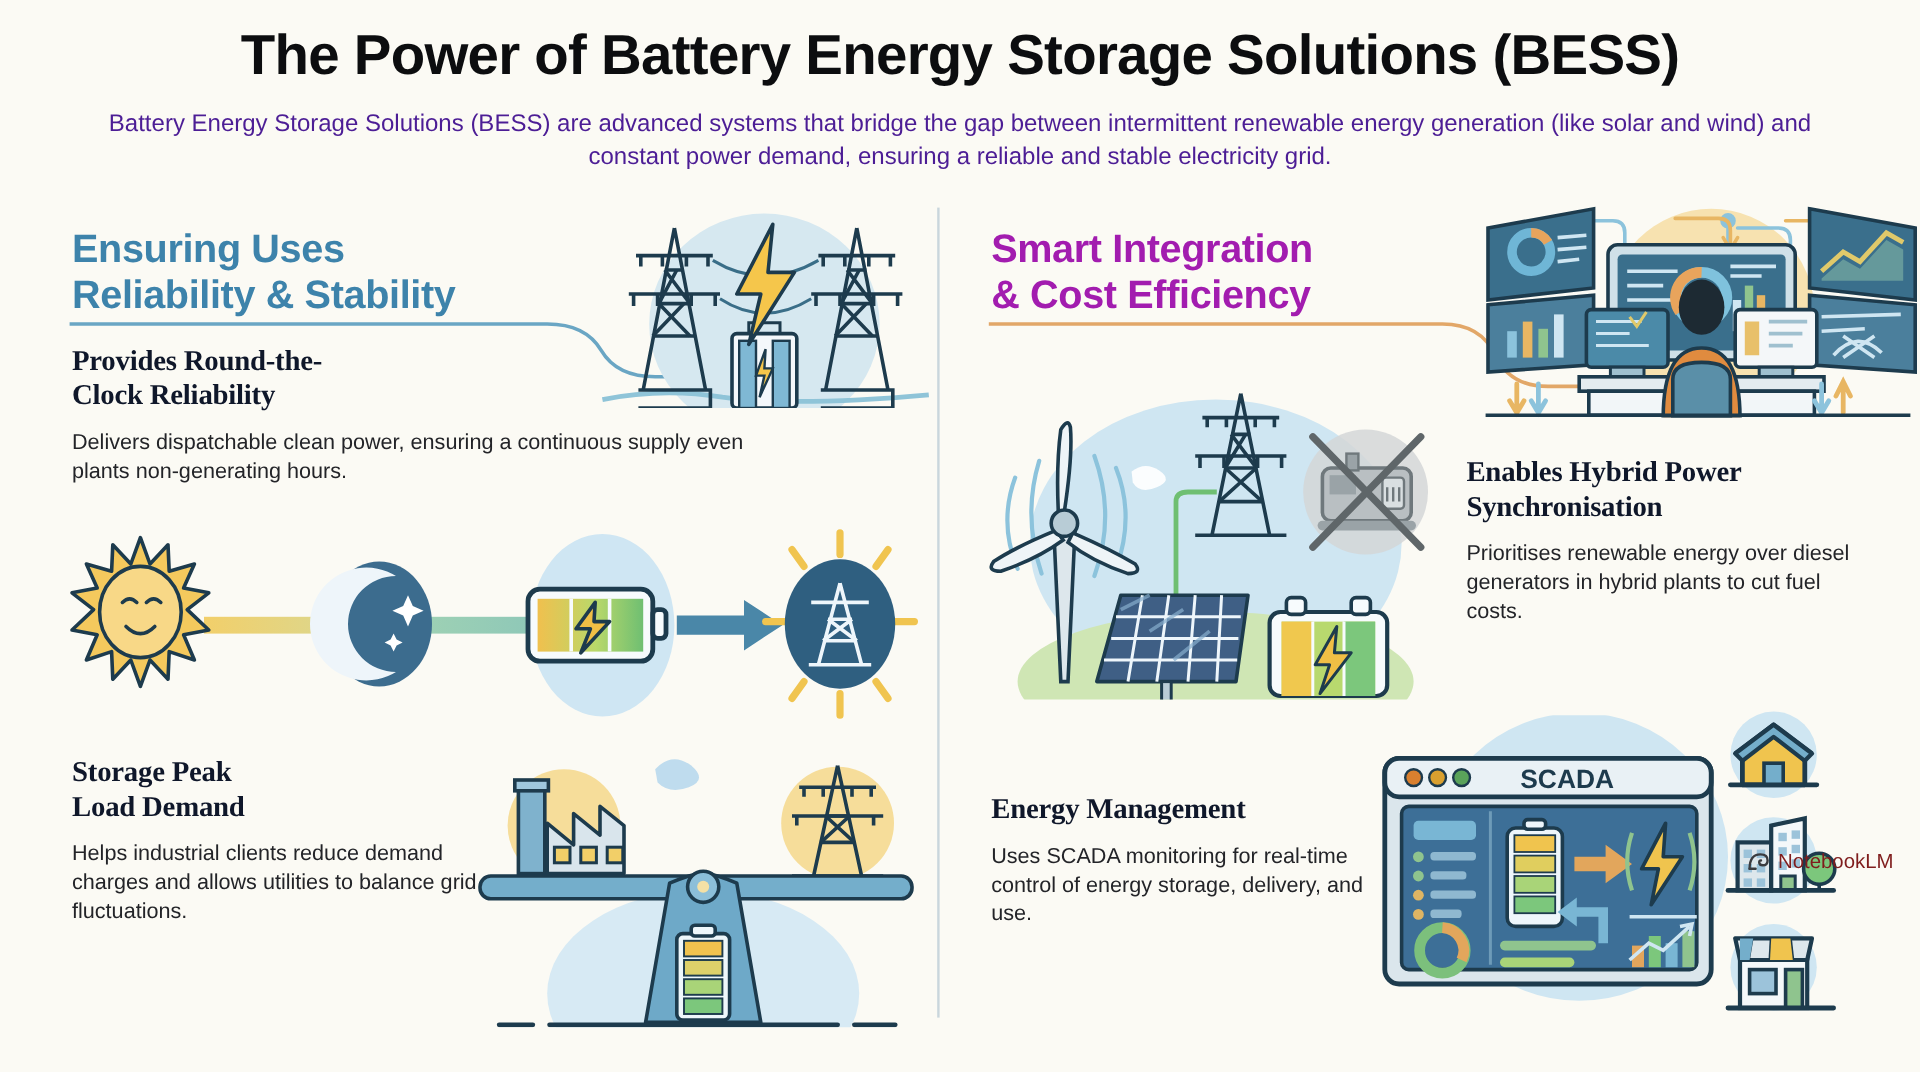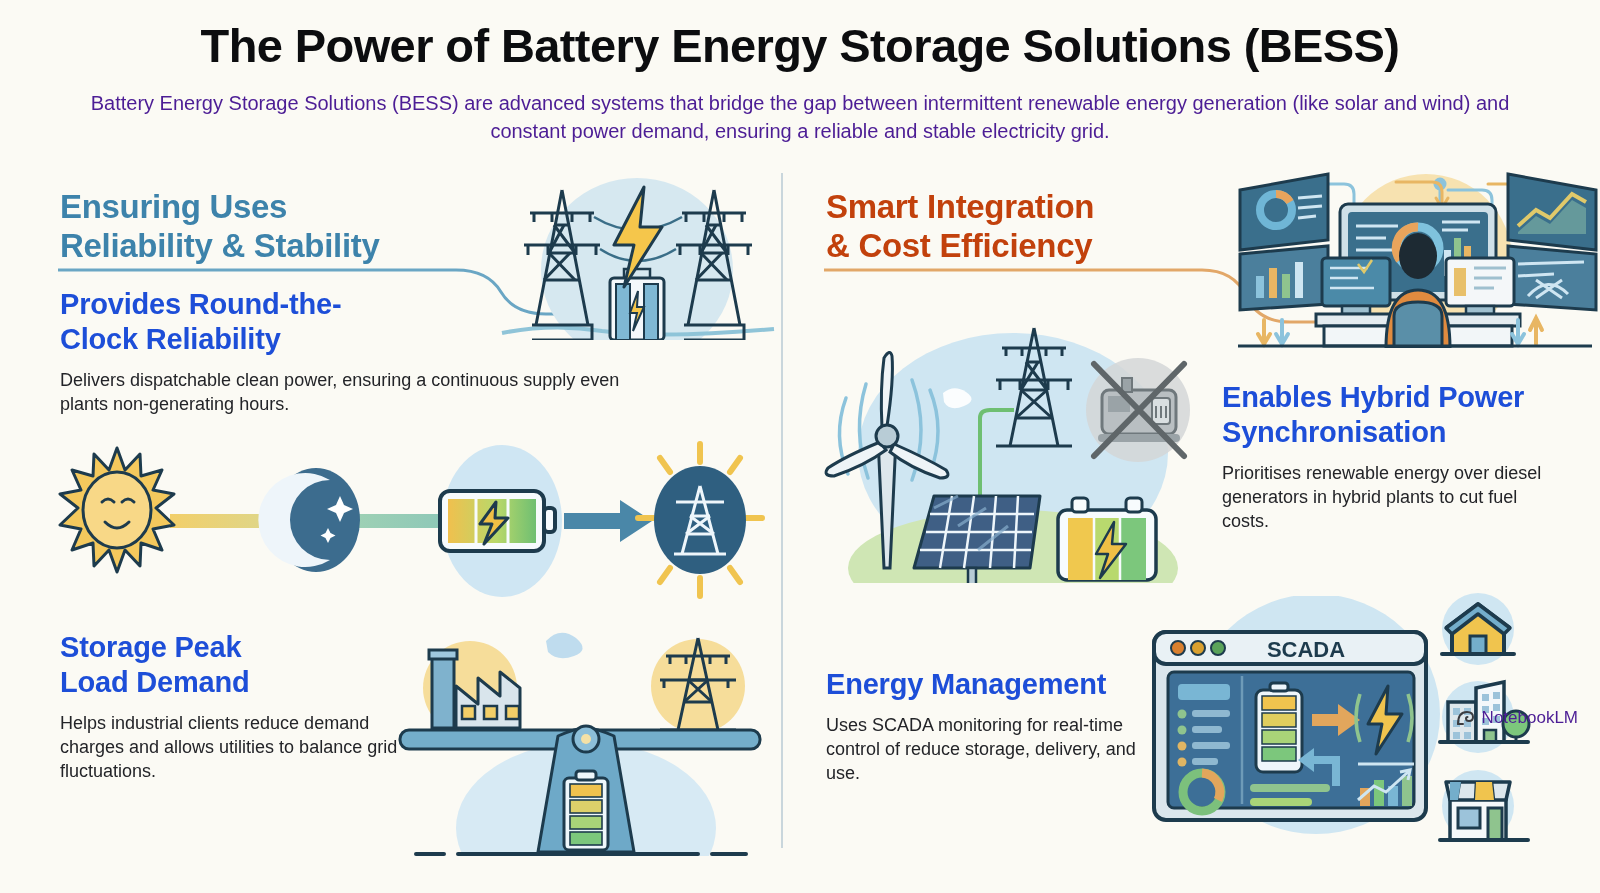--- a/index.html
+++ b/index.html
@@ -33,29 +33,29 @@
     background:#c9d6dc;
   }
 
   
   .colhead {
     position:absolute;
     font-size:33px; font-weight:bold; line-height:1.17;
     letter-spacing:-0.3px;
   }
   .colhead.left  { left:60px;  top:188px; color:#3d83ab; }
-  .colhead.right { left:826px; top:188px; color:#c2410c; }
+  .colhead.right { left:826px; top:188px; color:#a21caf; }
 
   .rule-svg { position:absolute; pointer-events:none; }
 
   
   .block { position:absolute; }
   .block h3 {
-    font-size:29px; font-weight:bold; line-height:1.2;
-    color:#1d4ed8; margin-bottom:11px; letter-spacing:-0.2px;
+    font-size:24px; font-weight:bold; line-height:1.2;
+    color:#0f172a; margin-bottom:11px; letter-spacing:-0.2px;font-family:Liberation Serif, serif;
   }
   .block p {
     font-size:18px; line-height:1.34; color:#232428;
   }
 
   .b1 { left:60px;  top:287px; width:590px; }
   .b2 { left:60px;  top:630px; width:370px; }
   .b3 { left:1222px; top:380px; width:320px; }
   .b4 { left:826px; top:632px; width:310px; }
 
@@ -66,21 +66,21 @@
   .a-scale  { left:398px;  top:608px;  width:365px; height:248px; }
   .a-ctrl   { left:1236px; top:168px;  width:364px; height:180px; }
   .a-renew  { left:818px;  top:318px;  width:385px; height:265px; }
   .a-scada  { left:1146px; top:596px;  width:300px; height:250px; }
   .a-bldg   { left:1428px; top:592px;  width:110px; height:252px; }
 
   
   .watermark {
     position:absolute; right:22px; bottom:12px;
     display:flex; align-items:center; gap:7px;
-    font-size:17px; color:#4c1d95;
+    font-size:17px; color:#7f1d1d;
   }
 </style>
 </head>
 <body>
 
 <div class="canvas">
 
   <div class="title">The Power of Battery Energy Storage Solutions (BESS)</div>
   <div class="subtitle">Battery Energy Storage Solutions (BESS) are advanced systems that bridge the gap between intermittent renewable energy generation (like solar and wind) and constant power demand, ensuring a reliable and stable electricity grid.</div>
 
@@ -124,21 +124,21 @@
       <span>Synchronisation</span>
     </h3>
     <p>Prioritises renewable energy over diesel generators in hybrid plants to cut fuel costs.</p>
   </div>
 
   <div class="block b4">
     <h3>
       <br>
       <span>Energy Management</span>
     </h3>
-    <p>Uses SCADA monitoring for real-time control of reduce storage, delivery, and use.</p>
+    <p>Uses SCADA monitoring for real-time control of energy storage, delivery, and use.</p>
   </div>
 
   <svg class="art a-grid" viewBox="0 0 290 175">
     <ellipse cx="145" cy="105" rx="96" ry="92" fill="#d6e8f0"></ellipse>
     <path d="M10 168 Q60 158 110 166 Q170 174 282 164" fill="none" stroke="#8fc4d8" stroke-width="4"></path>
 
     <g stroke="#1d3b4d" stroke-width="3" fill="none">
       <path d="M70 25 L44 160 M70 25 L96 160"></path>
       <path d="M52 115 L88 115 M57 88 L83 88 M62 60 L78 60"></path>
       <path d="M52 115 L78 88 M57 88 L83 115 M57 88 L72 60 M62 60 L83 88"></path>

